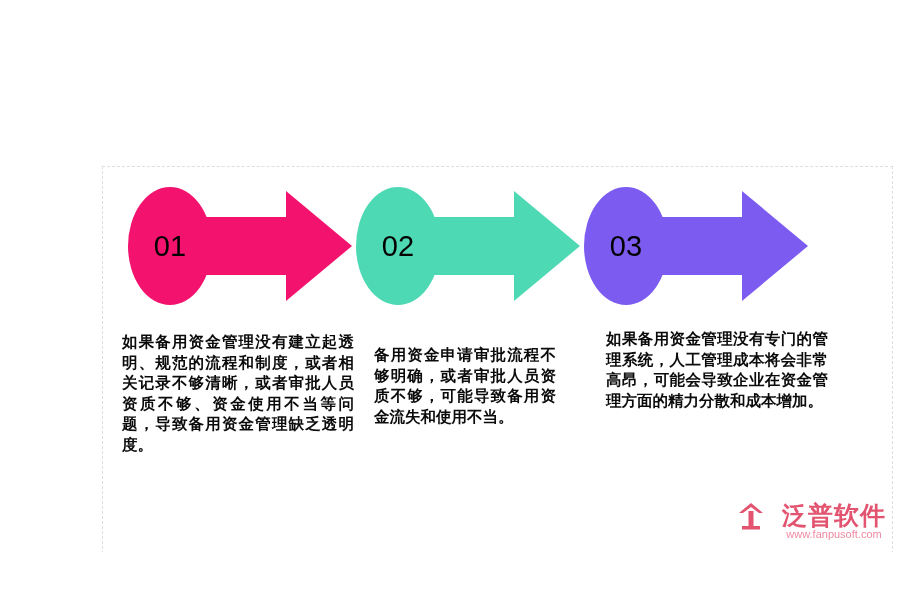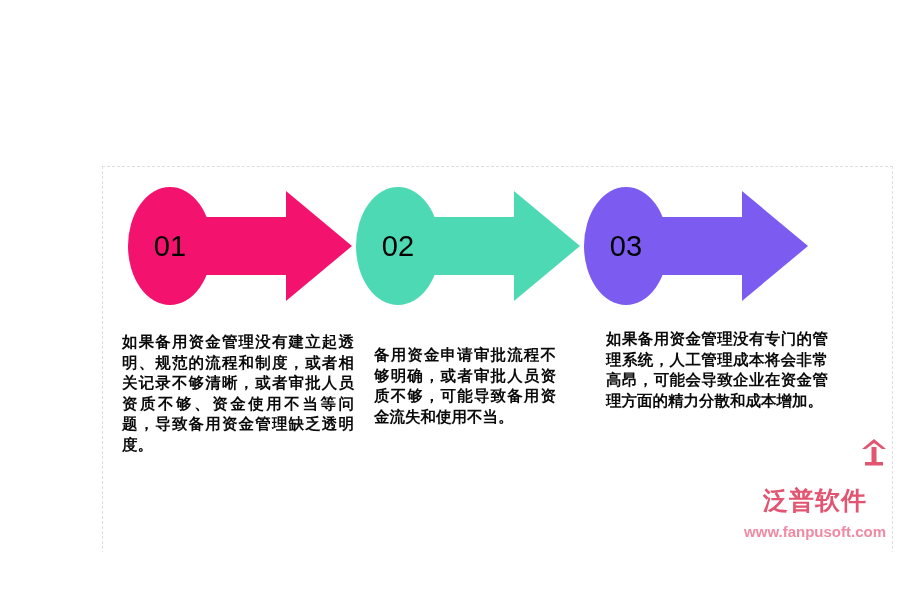--- a/index.html
+++ b/index.html
@@ -38,41 +38,39 @@
     color:#0b0b0b;
     text-align:justify;
   }
   .step:nth-child(1) .desc{width:232px;margin-left:-4px;}
   .step:nth-child(2) .desc{width:182px;margin-left:20px;margin-top:36px;}
   .step:nth-child(3) .desc{width:222px;margin-left:24px;margin-top:20px;}
   .logo{
     position:absolute;
     right:14px;bottom:12px;
     display:flex;
-    align-items:flex-end;
+    align-items:flex-start;
     gap:19px;
-    flex-direction:column;
   }
   .logo-text{
     display:flex;
     flex-direction:column;
     align-items:center;
   }
   .logo-name{
     font-size:25px;
     font-weight:bold;
     color:#e2546f;
     line-height:1.05;
     letter-spacing:1px;
   }
   .logo-url{
-    font-size:15px;
+    font-size:11px;
     color:#ef8aa2;
-    margin-top:10px;
-    font-weight:bold;
+    margin-top:0;
   }
 </style>
 </head>
 <body>
 
 <div class="canvas">
 
   <div class="dashed-border"></div>
 
   <div class="steps">

